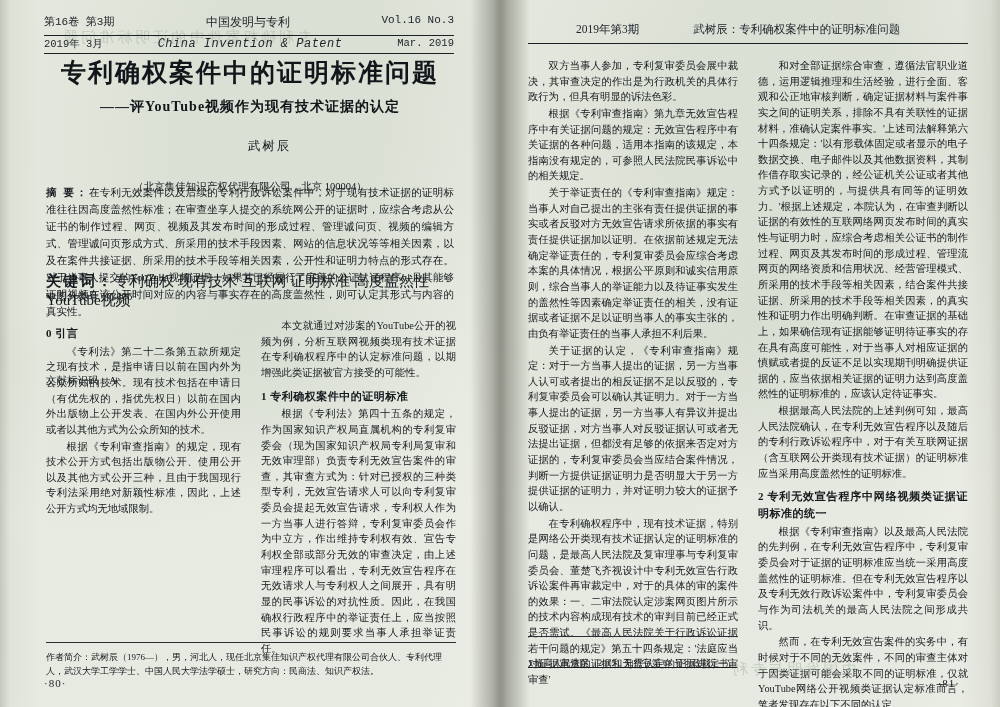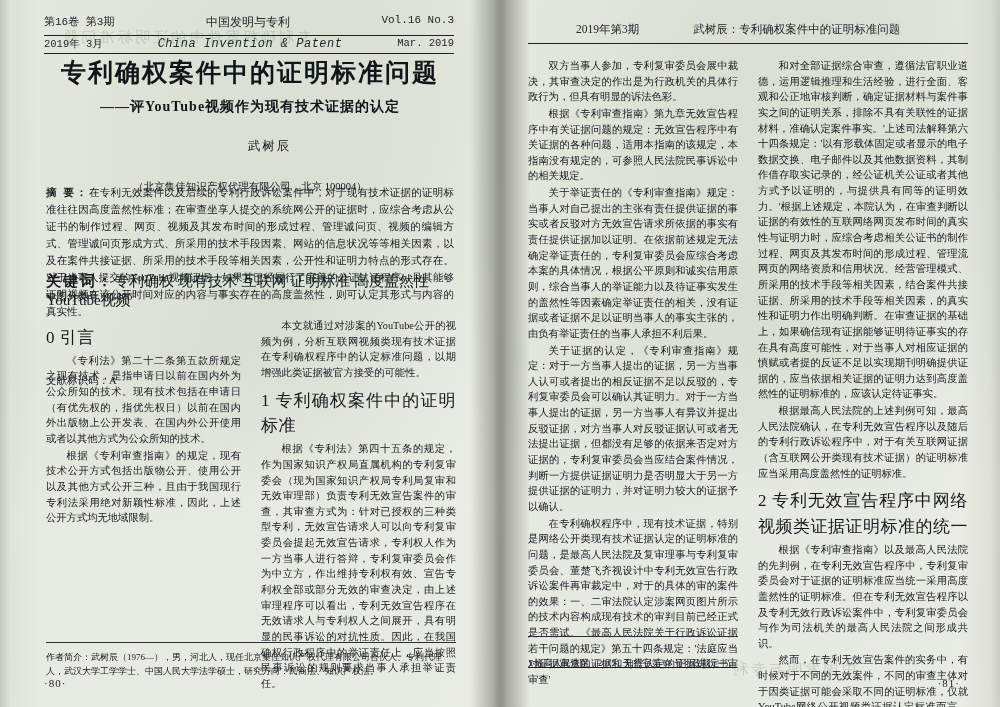--- a/index.html
+++ b/index.html
@@ -96,21 +96,21 @@
   }
 
   
   .cols{
     position:absolute;top:318px;left:46px;width:410px;height:320px;
     display:flex;gap:20px;
   }
   .col{width:195px;font-size:10.3px;line-height:1.52;color:#141a1e;text-align:justify;}
   .col p{margin:0 0 1px;text-indent:2em;}
   .col h3{
-    margin:7px 0 2px;font-size:17px;font-weight:normal;text-indent:0;
+    margin:7px 0 2px;font-size:11px;font-weight:bold;text-indent:0;
     letter-spacing:.5px;
   }
   .col h3.noind{text-indent:0;}
 
   .footnote{
     position:absolute;left:46px;top:642px;width:410px;
     font-size:9px;line-height:1.5;color:#141a1e;
     border-top:.8px solid #2a3034;padding-top:8px;
   }
   .folio{

